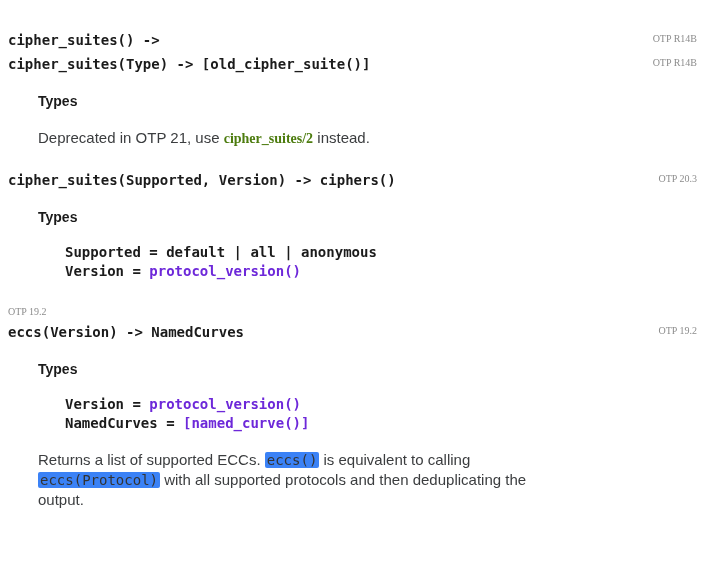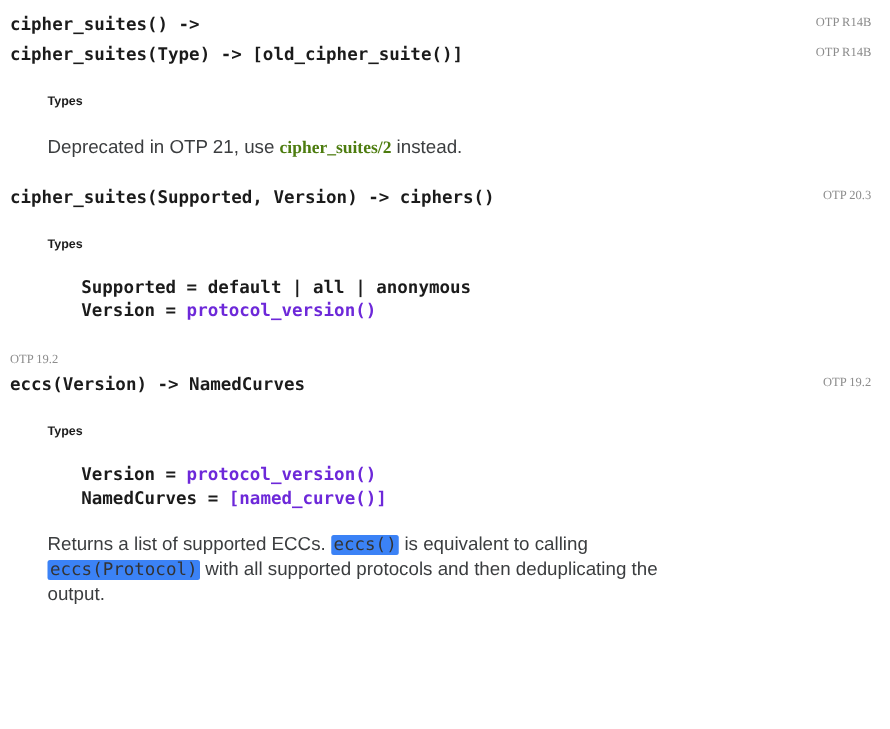--- a/index.html
+++ b/index.html
@@ -7,21 +7,21 @@
     background: #ffffff;
   }
   body {
     width: 712px;
     height: 583px;
     box-sizing: border-box;
     padding: 8px 15px 0 8px;
     overflow: hidden;
     font-family: "Liberation Sans", sans-serif;
   }
-  .func-section { margin-bottom: 18px; }
+  .func-section { margin-bottom: 18px; margin-top: 20px; }
 
   .sig-row {
     display: flex;
     justify-content: space-between;
     align-items: flex-start;
     line-height: 24px;
   }
   .sig {
     font-family: "DejaVu Sans Mono", monospace;
     font-size: 14px;
@@ -33,21 +33,21 @@
     font-family: Liberation Serif, serif;
     font-size: 10px;
     line-height: 16px;
     margin-top: 3px;
     color: #8c8c8c;
     flex-shrink: 0;
   }
 
   .types-label {
     margin: 16px 0 0 30px;
-    font-size: 10px;
+    font-size: 14px;
     font-weight: bold;
     line-height: 19px;
     color: #1b1b1b;
   }
   .type-lines { margin: 16px 0 0 57px; }
   .type-line {
     font-family: "DejaVu Sans Mono", monospace;
     font-size: 14px;
     font-weight: bold;
     line-height: 19px;

